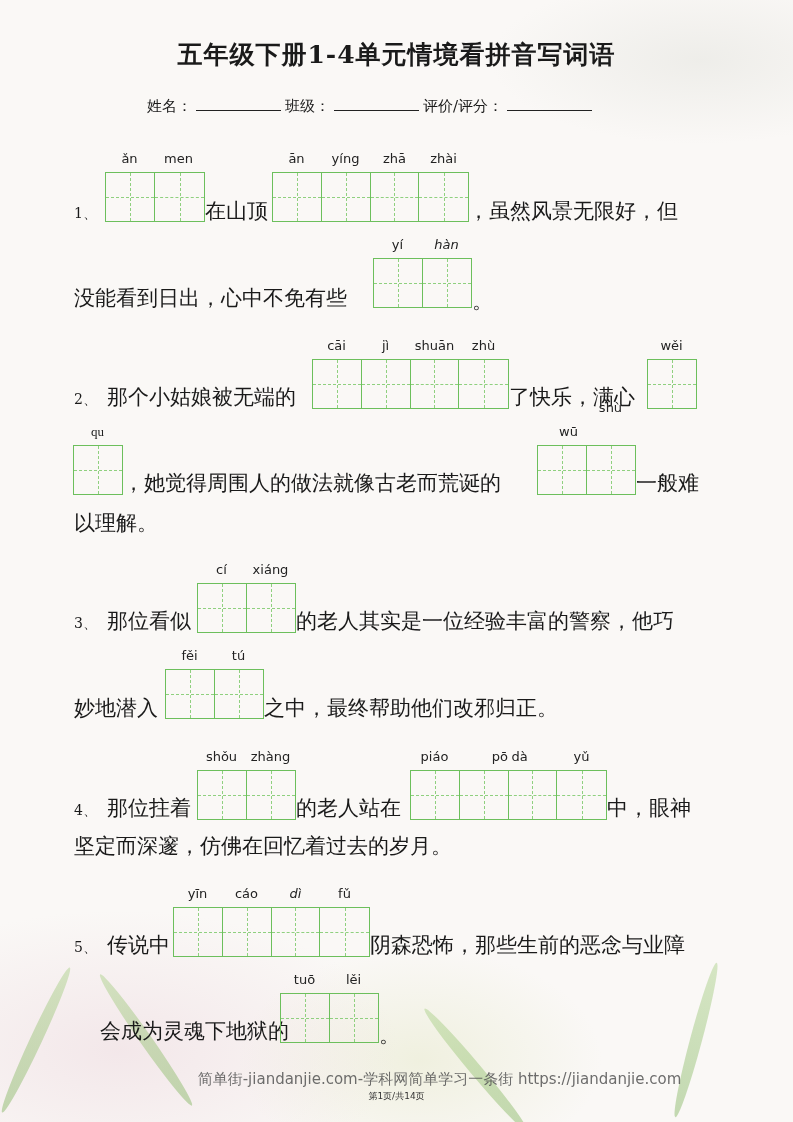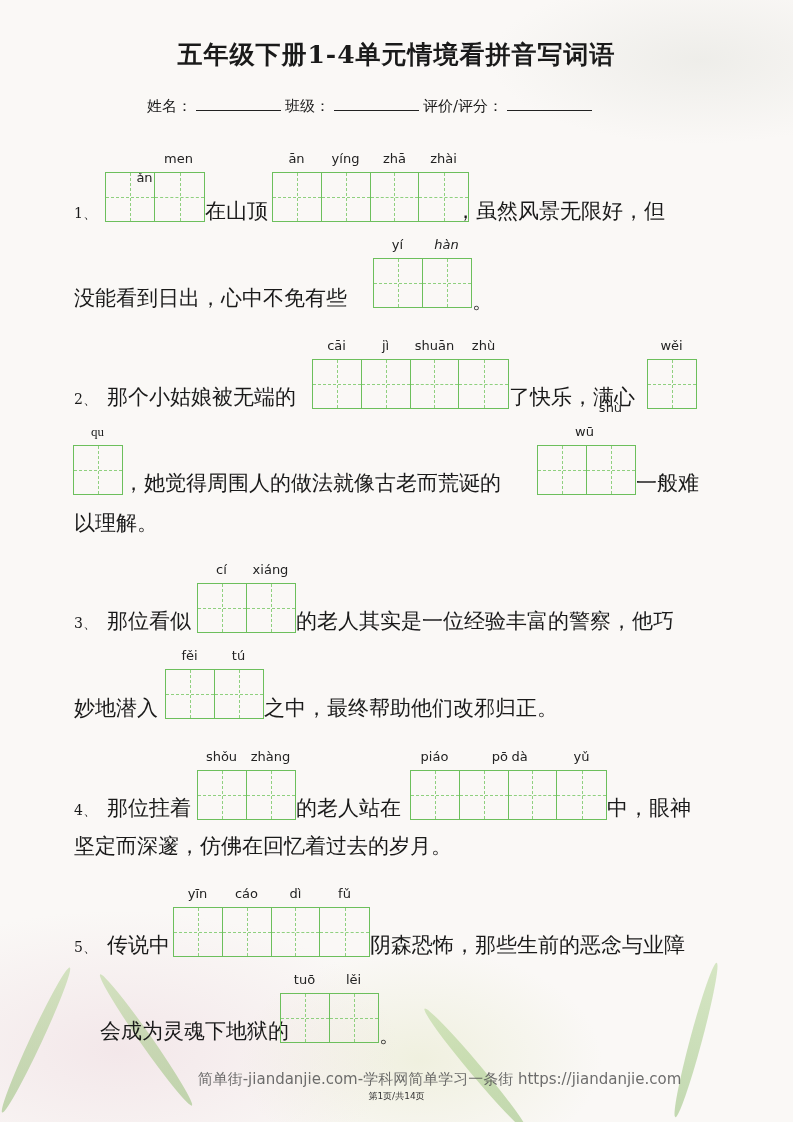--- a/index.html
+++ b/index.html
@@ -72,38 +72,38 @@
   <span class="blank"></span>
   <span>班级：</span>
   <span class="blank"></span>
   <span>评价/评分：</span>
   <span class="blank"></span>
 </div>
 
 <div class="txt" style="left:74px;top:198px;">
   <span class="num">1、</span>
 </div>
-<div class="py" style="left:120px;top:151px;margin-top:19px;">ǎn</div>
+<div class="py" style="left:105px;top:151px;">ǎn</div>
 <div class="py" style="left:154px;top:151px;">men</div>
 <div class="box" style="left:105px;top:172px;width:100px;">
   <div class="cell"></div>
     <div class="cell"></div>
 </div>
 <div class="txt" style="left:205px;top:198px;">在山顶</div>
 <div class="py" style="left:272px;top:151px;">ān</div>
 <div class="py" style="left:321px;top:151px;">yíng</div>
 <div class="py" style="left:370px;top:151px;">zhā</div>
 <div class="py" style="left:419px;top:151px;">zhài</div>
 <div class="box" style="left:272px;top:172px;width:197px;">
   <div class="cell"></div>
     <div class="cell"></div>
     <div class="cell"></div>
     <div class="cell"></div>
 </div>
-<div class="txt" style="left:455px;top:198px;">，虽然风景无限好，但</div>
+<div class="txt" style="left:468px;top:198px;">，虽然风景无限好，但</div>
 
 <div class="txt" style="left:74px;top:285px;">没能看到日出，心中不免有些</div>
 <div class="py" style="left:373px;top:237px;">yí</div>
 <div class="py" style="left:422px;top:237px;font-style:italic;">hàn</div>
 <div class="box" style="left:373px;top:258px;width:99px;">
   <div class="cell"></div>
     <div class="cell"></div>
 </div>
 <div class="txt" style="left:472px;top:288px;">。</div>
 
@@ -124,21 +124,21 @@
 <div class="py" style="left:647px;top:338px;">wěi</div>
 <div class="box" style="left:647px;top:359px;width:50px;">
   <div class="cell"></div>
 </div>
 
 <div class="py" style="left:73px;top:424px;font-family:Liberation Serif, serif;">qu</div>
 <div class="box" style="left:73px;top:445px;width:50px;">
   <div class="cell"></div>
 </div>
 <div class="txt" style="left:123px;top:470px;">，她觉得周围人的做法就像古老而荒诞的</div>
-<div class="py" style="left:560px;top:424px;">wū</div>
+<div class="py" style="left:544px;top:424px;">wū</div>
 <div class="py" style="left:586px;top:400px;">shù</div>
 <div class="box" style="left:537px;top:445px;width:99px;">
   <div class="cell"></div>
     <div class="cell"></div>
 </div>
 <div class="txt" style="left:636px;top:470px;">一般难</div>
 <div class="txt" style="left:74px;top:510px;">以理解。</div>
 
 <div class="txt" style="left:74px;top:608px;">
   <span class="num">3、</span><span>那位看似</span>
@@ -181,21 +181,21 @@
     <div class="cell"></div>
 </div>
 <div class="txt" style="left:607px;top:795px;">中，眼神</div>
 <div class="txt" style="left:74px;top:833px;">坚定而深邃，仿佛在回忆着过去的岁月。</div>
 
 <div class="txt" style="left:74px;top:932px;">
   <span class="num">5、</span><span>传说中</span>
 </div>
 <div class="py" style="left:173px;top:886px;">yīn</div>
 <div class="py" style="left:222px;top:886px;">cáo</div>
-<div class="py" style="left:271px;top:886px;">dì</div>
+<div class="py" style="left:271px;top:886px;font-style:italic;">dì</div>
 <div class="py" style="left:320px;top:886px;">fǔ</div>
 <div class="box" style="left:173px;top:907px;width:197px;">
   <div class="cell"></div>
     <div class="cell"></div>
     <div class="cell"></div>
     <div class="cell"></div>
 </div>
 <div class="txt" style="left:370px;top:932px;">阴森恐怖，那些生前的恶念与业障</div>
 
 <div class="txt" style="left:74px;top:1018px;margin-left:26px;">会成为灵魂下地狱的</div>

